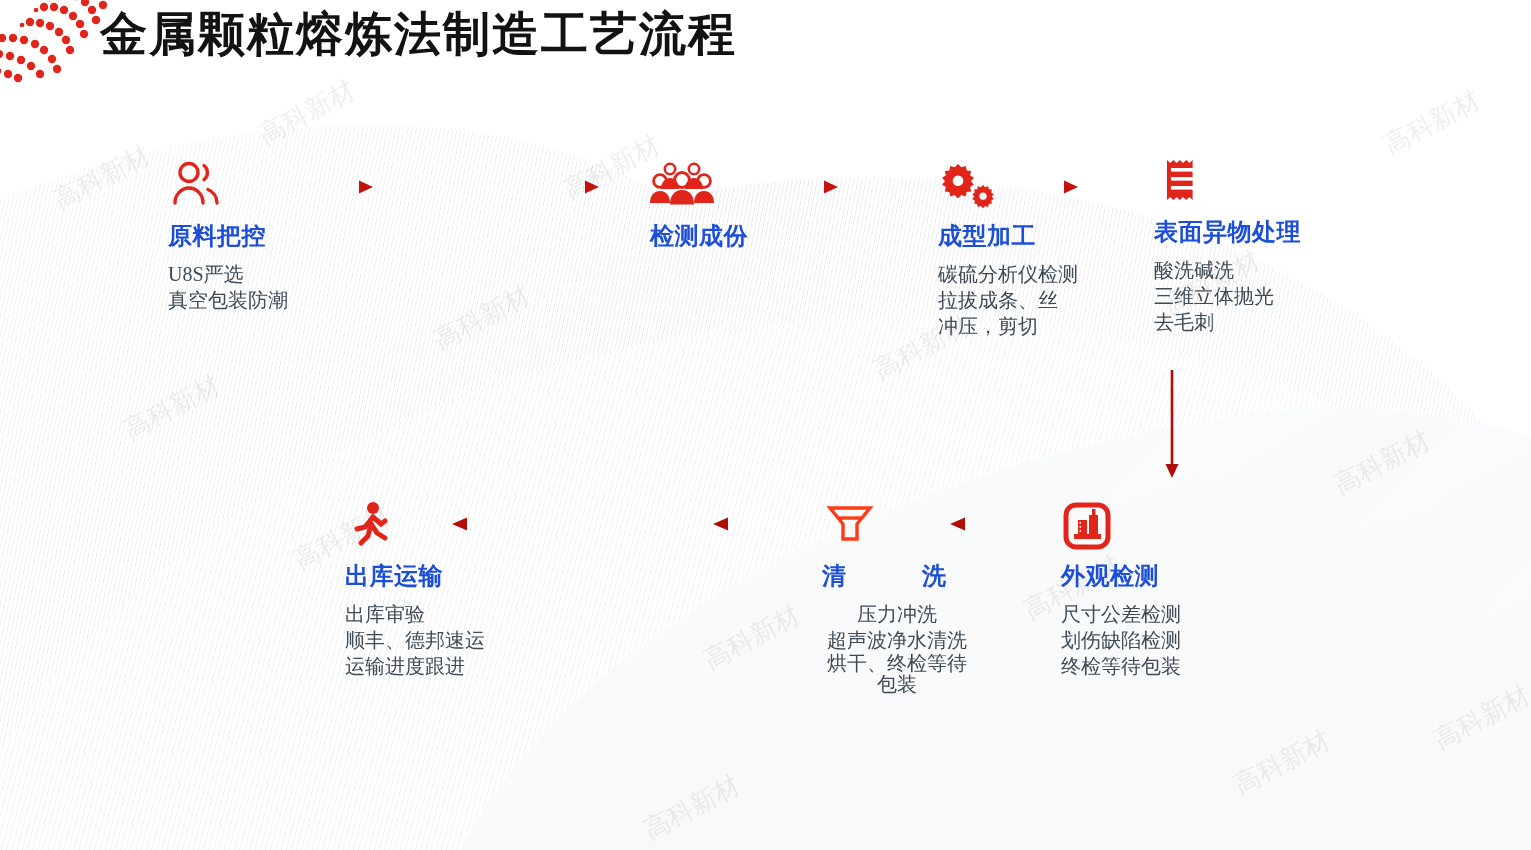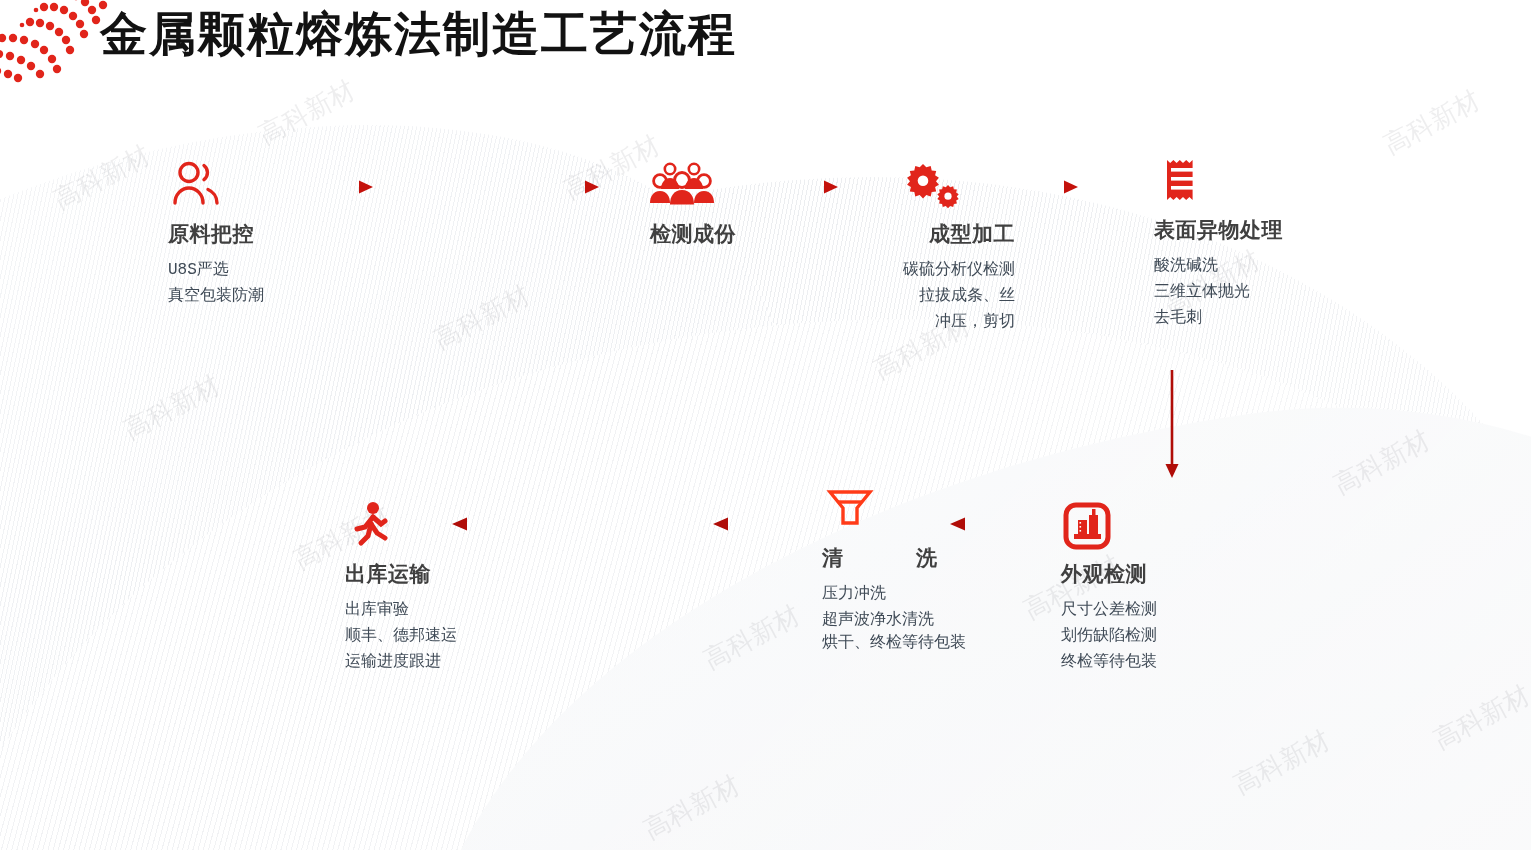--- a/index.html
+++ b/index.html
@@ -64,45 +64,45 @@
     letter-spacing:2px;margin:0;
     font-family:"DejaVu Sans",sans-serif;
     text-align:right;
   }
 
   
   .flow{position:absolute;inset:0;z-index:5;}
   .node{position:absolute;}
   .node .node-icon{height:56px;margin-bottom:4px;display:block;}
   .node .node-title{
-    font-size:21px;font-weight:bold;color:#404040;
+    font-size:24px;font-weight:bold;color:#1d4ed8;
     margin:0 0 9px 0;white-space:nowrap;letter-spacing:.5px;
     font-family:"DejaVu Sans",sans-serif;
   }
   .node .node-title.spaced{letter-spacing:26px;}
   .node .node-lines{margin:0;padding:0;list-style:none;}
   .node .node-lines li{
-    font-size:16px;line-height:26px;color:#3f4a56;white-space:nowrap;
-    font-family:Liberation Mono, monospace;
+    font-size:20px;line-height:26px;color:#3f4a56;white-space:nowrap;
+    font-family:Liberation Serif, serif;
   }
   .node .node-lines li.wrap{white-space:normal;width:150px;line-height:21px;}
 
   
   .arrow-h{position:absolute;height:18px;}
   .arrow-v{position:absolute;width:18px;}
 
   
   #n1{left:168px;top:160px;}
   #n2{left:396px;top:160px;}
   #n3{left:650px;top:160px;}
-  #n4{left:903px;top:160px;text-align:right;}
+  #n4{left:938px;top:160px;}
   #n5{left:1116px;top:156px;margin-left:38px;}
   
   #n6{left:1061px;top:500px;}
-  #n7{left:822px;top:484px;}
+  #n7{left:822px;top:500px;text-align:center;}
   #n8{left:578px;top:500px;}
   #n9{left:345px;top:500px;}
 
   
   #a1{left:295px;top:178px;width:80px;}
   #a2{left:521px;top:178px;width:80px;}
   #a3{left:760px;top:178px;width:80px;}
   #a4{left:1000px;top:178px;width:80px;}
   #a5{left:1163px;top:370px;height:110px;}
   #a6{left:945px;top:515px;width:85px;}

